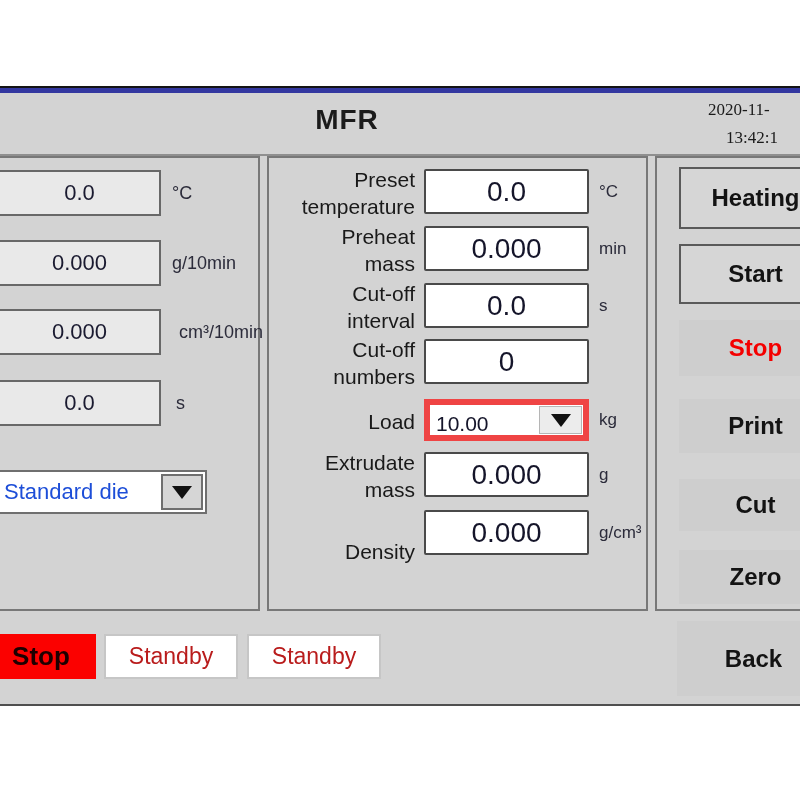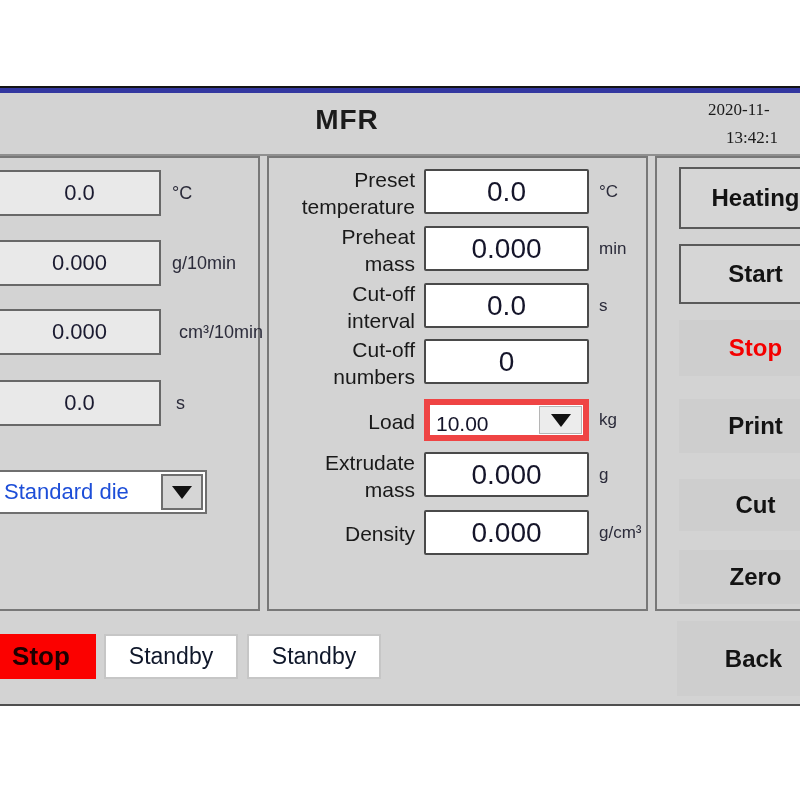--- a/index.html
+++ b/index.html
@@ -57,21 +57,21 @@
   .btn-print{top:241px;height:54px;}
   .btn-cut{top:321px;height:52px;}
   .btn-zero{top:392px;height:54px;}
 
   .back-btn{left:677px;top:621px;width:153px;height:75px;background:#cecece;
             display:flex;align-items:center;justify-content:center;font-size:24px;font-weight:bold;color:#131313;}
 
   
   .run-state{left:-14px;top:634px;width:110px;height:45px;background:#fb0100;color:#1c0000;
              display:flex;align-items:center;justify-content:center;font-size:26px;font-weight:600;}
-  .standby{top:634px;width:134px;height:45px;background:#ffffff;border:2px solid #c6c6c6;color:#0f172a;
+  .standby{top:634px;width:134px;height:45px;background:#ffffff;border:2px solid #c6c6c6;color:#b91c1c;
            display:flex;align-items:center;justify-content:center;font-size:23px;}
   .standby-1{left:104px;}
   .standby-2{left:247px;}
 </style>
 </head>
 <body>
 
 <div id="screen">
 
   <div class="abs top-black"></div>
@@ -132,21 +132,21 @@
         <span class="caret"></span>
       </span>
     </div>
     <div class="munit" style="top:241px;height:42px;">kg</div>
 
     <div class="mlabel" style="top:291px;">Extrudate
 mass</div>
     <div class="mfield" style="top:294px;">0.000</div>
     <div class="munit" style="top:294px;height:45px;">g</div>
 
-    <div class="mlabel" style="top:362px;">Density</div>
+    <div class="mlabel" style="top:380px;">Density</div>
     <div class="mfield" style="top:352px;">0.000</div>
     <div class="munit" style="top:352px;height:45px;">g/cm³</div>
   </div>
 
   <div class="panel panel-right">
     <div class="btn raised btn-heating">Heating</div>
     <div class="btn raised btn-start">Start</div>
     <div class="btn flat btn-stop">Stop</div>
     <div class="btn flat btn-print">Print</div>
     <div class="btn flat btn-cut">Cut</div>

